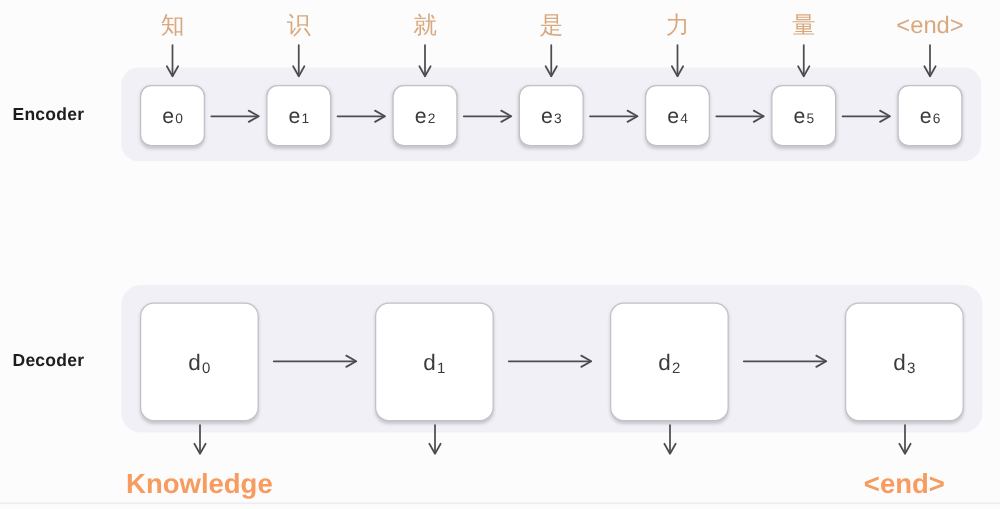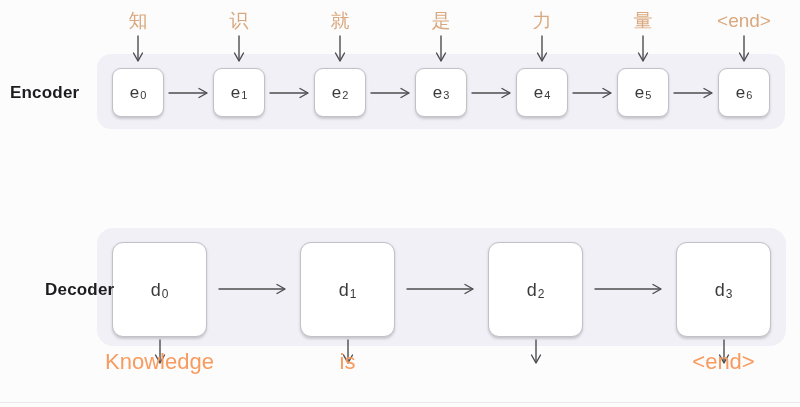--- a/index.html
+++ b/index.html
@@ -17,28 +17,28 @@
   .panel {
     position: absolute;
     background: var(--panel-bg, #f1f0f6);
     z-index: 1;
   }
   .enc-panel { left: 97px; top: 54px; width: 688px; height: 75px; border-radius: 14px; }
   .dec-panel { left: 97px; top: 228px; width: 689px; height: 118px; border-radius: 16px; }
   .section-label {
     position: absolute;
     left: 10px;
-    font-size: 17px;
+    font-size: 14px;
     font-weight: bold;
     color: var(--section-label, #1d1d1f);
     letter-spacing: 0.2px;
     z-index: 3;
   }
   .enc-label { top: 83px; }
-  .dec-label { top: 280px; margin-left: 35px; }
+  .dec-label { top: 280px; }
   .unit-box {
     position: absolute;
     background: var(--box-bg, #ffffff);
     border: 1.3px solid var(--box-border, #c2c1c8);
     box-shadow: 0 1.5px 2.5px rgba(55,55,65,0.22);
     display: flex;
     align-items: center;
     justify-content: center;
     color: var(--unit-text, #3a3a3c);
     z-index: 2;
@@ -57,25 +57,25 @@
   }
   .input-token {
     top: 9px;
     width: 90px;
     font-size: 19px;
     line-height: 24px;
     font-weight: 400;
     color: var(--input-text, #d9a87e);
   }
   .output-token {
-    top: 351px;
+    top: 376px;
     width: 150px;
     font-size: 22px;
     line-height: 22px;
-    font-weight: normal;
+    font-weight: bold;
     color: var(--output-text, #f89b5e);
   }
   .arrow-svg { position: absolute; z-index: 3; overflow: visible; }
   .divider {
     position: absolute;
     left: 0; top: 402px;
     width: 800px; height: 1px;
     background: var(--divider, #e9e8ec);
     z-index: 4;
   }
@@ -194,21 +194,20 @@
       <span class="unit-sub">1</span>
     </div>
     <svg class="arrow-svg" width="67" height="14" style="left: 406.5px; top: 282px;">
       <line stroke="#4d4d50" stroke-width="1.4" fill="none" stroke-linecap="round" stroke-linejoin="round" x1="0" y1="7" x2="65.5" y2="7"></line>
       <polyline stroke="#4d4d50" stroke-width="1.4" fill="none" stroke-linecap="round" stroke-linejoin="round" points="58,2.5 66,7 58,11.5"></polyline>
     </svg>
     <svg class="arrow-svg" width="14" height="24" style="left: 340.5px; top: 340px;">
       <line stroke="#4d4d50" stroke-width="1.4" fill="none" stroke-linecap="round" stroke-linejoin="round" x1="7" y1="0" x2="7" y2="22.5"></line>
       <polyline stroke="#4d4d50" stroke-width="1.4" fill="none" stroke-linecap="round" stroke-linejoin="round" points="2.5,15 7,23 11.5,15"></polyline>
     </svg>
-    <div class="token output-token" style="left: 272.5px;">is</div>
     <div class="unit-box dec-box" style="left: 488px;">
       <span class="unit-base">d</span>
       <span class="unit-sub">2</span>
     </div>
     <svg class="arrow-svg" width="67" height="14" style="left: 594.5px; top: 282px;">
       <line stroke="#4d4d50" stroke-width="1.4" fill="none" stroke-linecap="round" stroke-linejoin="round" x1="0" y1="7" x2="65.5" y2="7"></line>
       <polyline stroke="#4d4d50" stroke-width="1.4" fill="none" stroke-linecap="round" stroke-linejoin="round" points="58,2.5 66,7 58,11.5"></polyline>
     </svg>
     <svg class="arrow-svg" width="14" height="24" style="left: 528.5px; top: 340px;">
       <line stroke="#4d4d50" stroke-width="1.4" fill="none" stroke-linecap="round" stroke-linejoin="round" x1="7" y1="0" x2="7" y2="22.5"></line>

